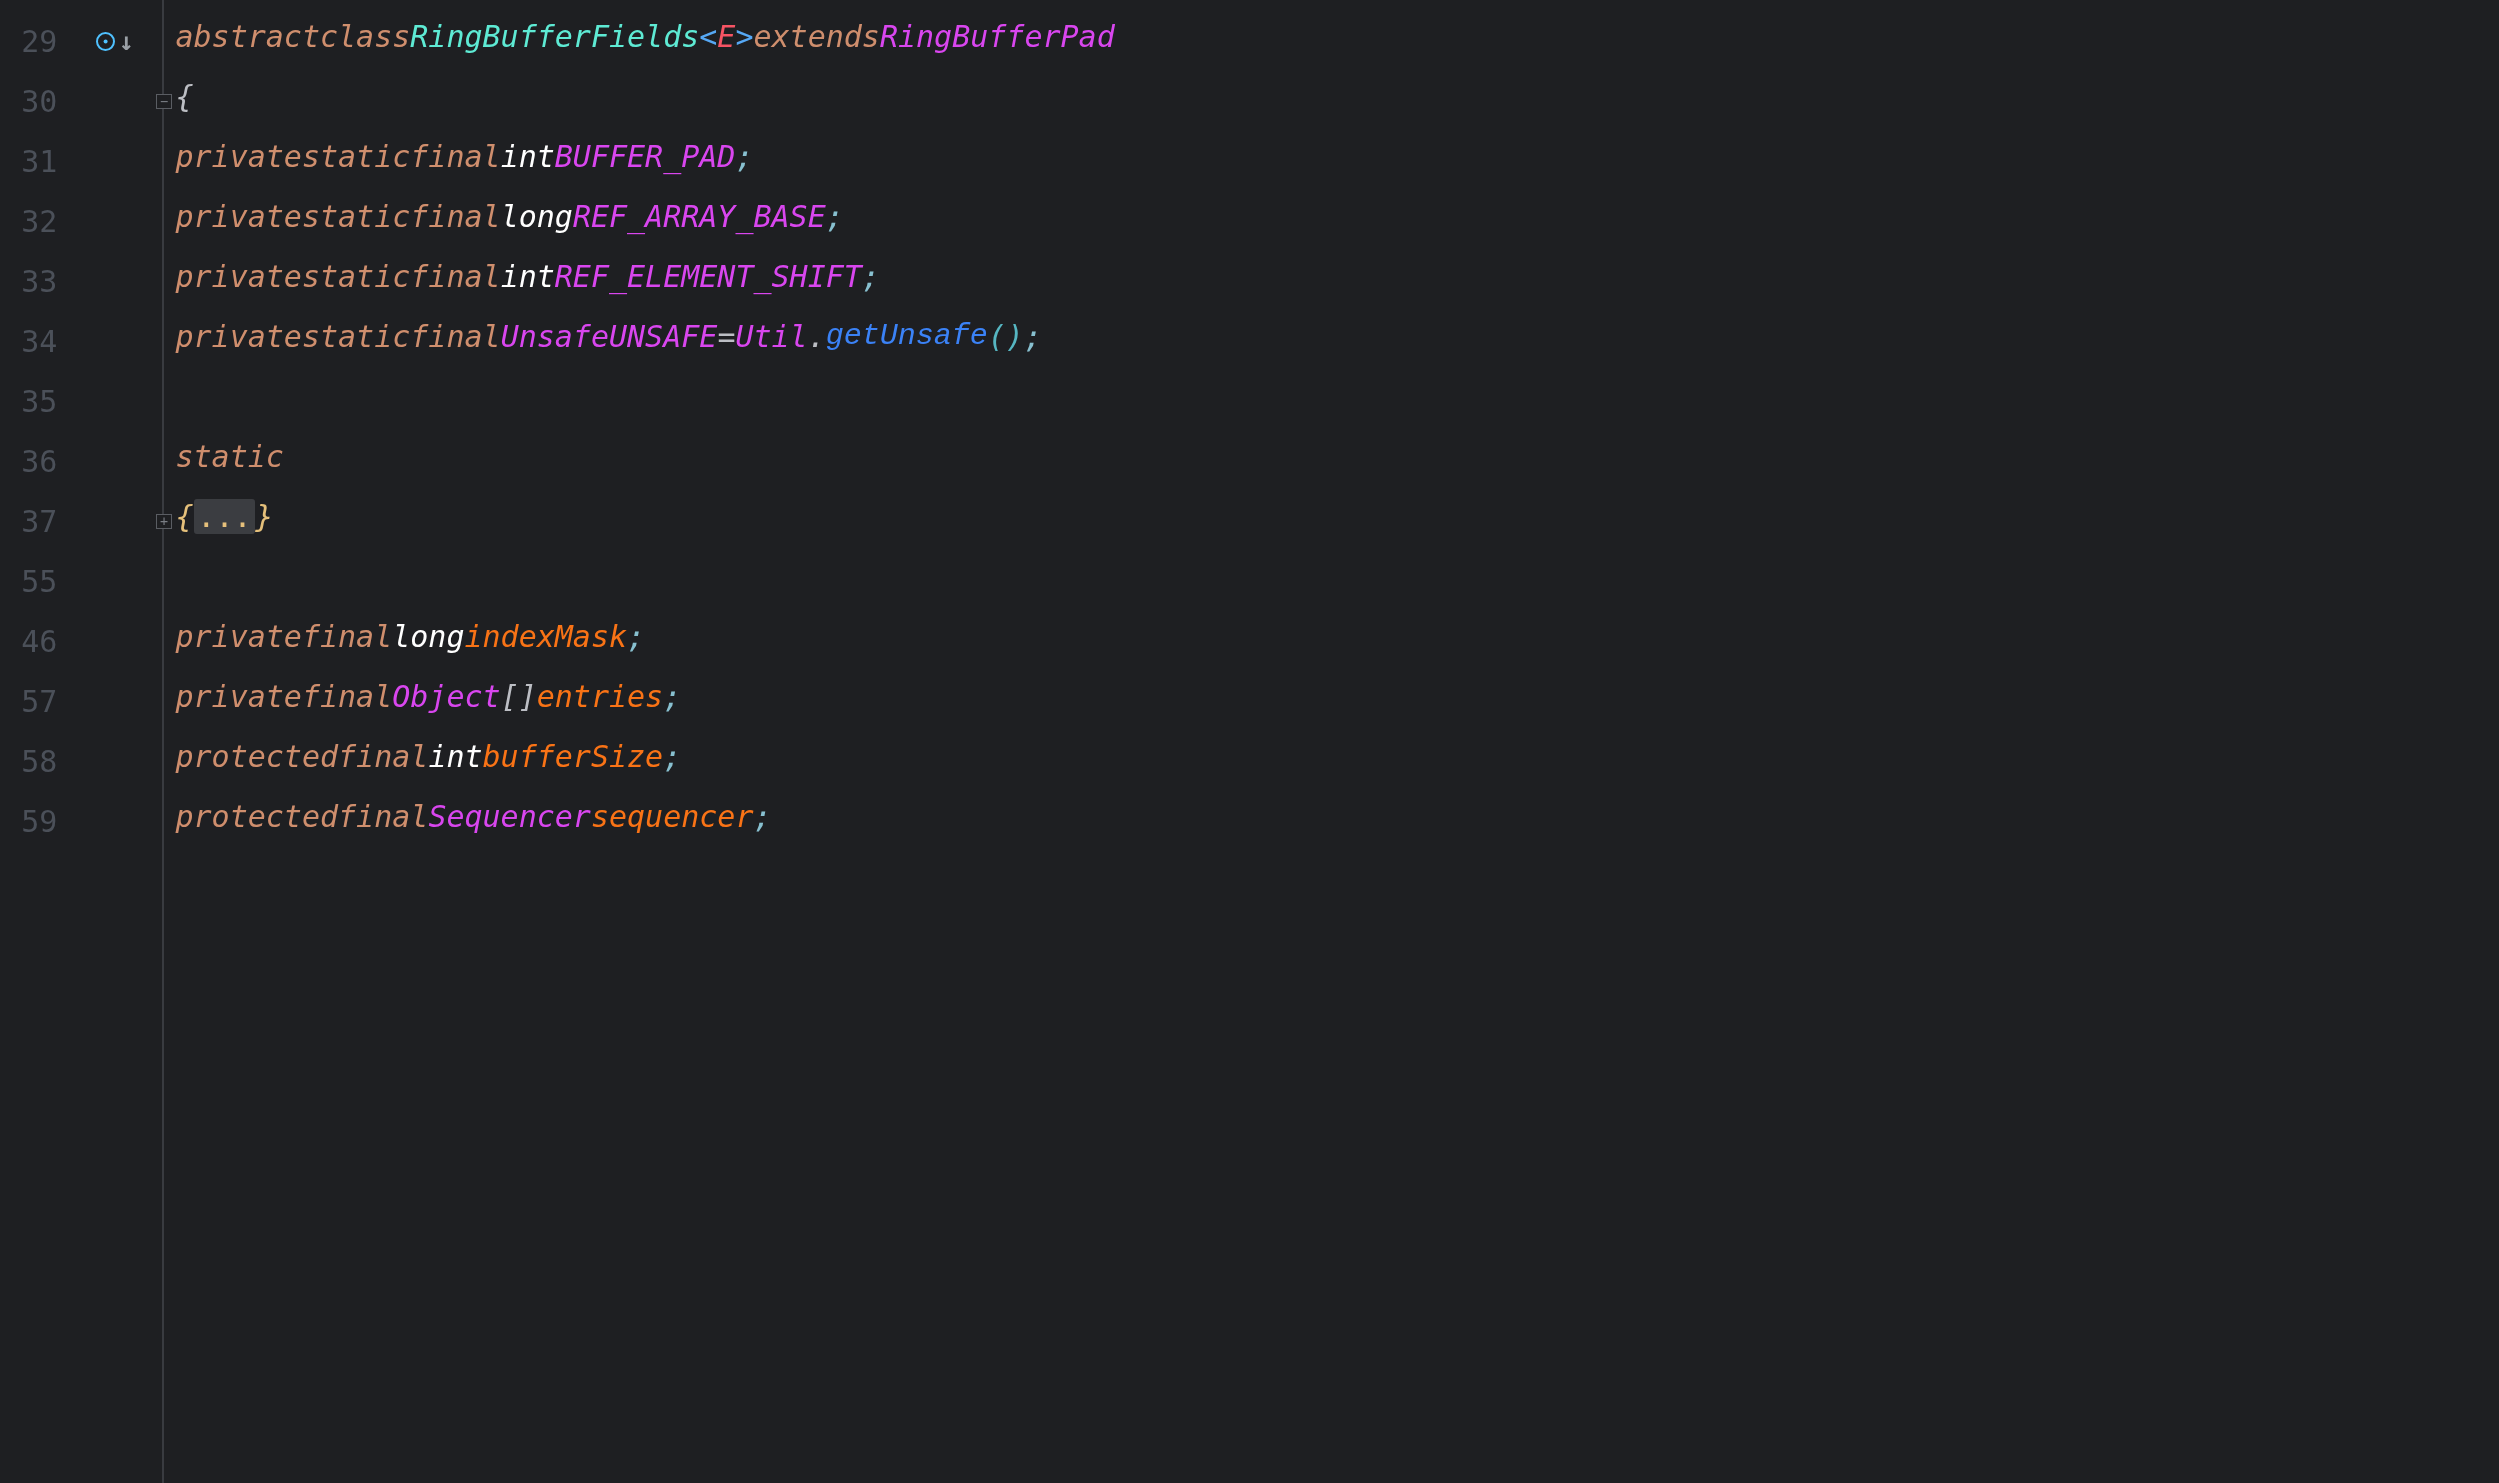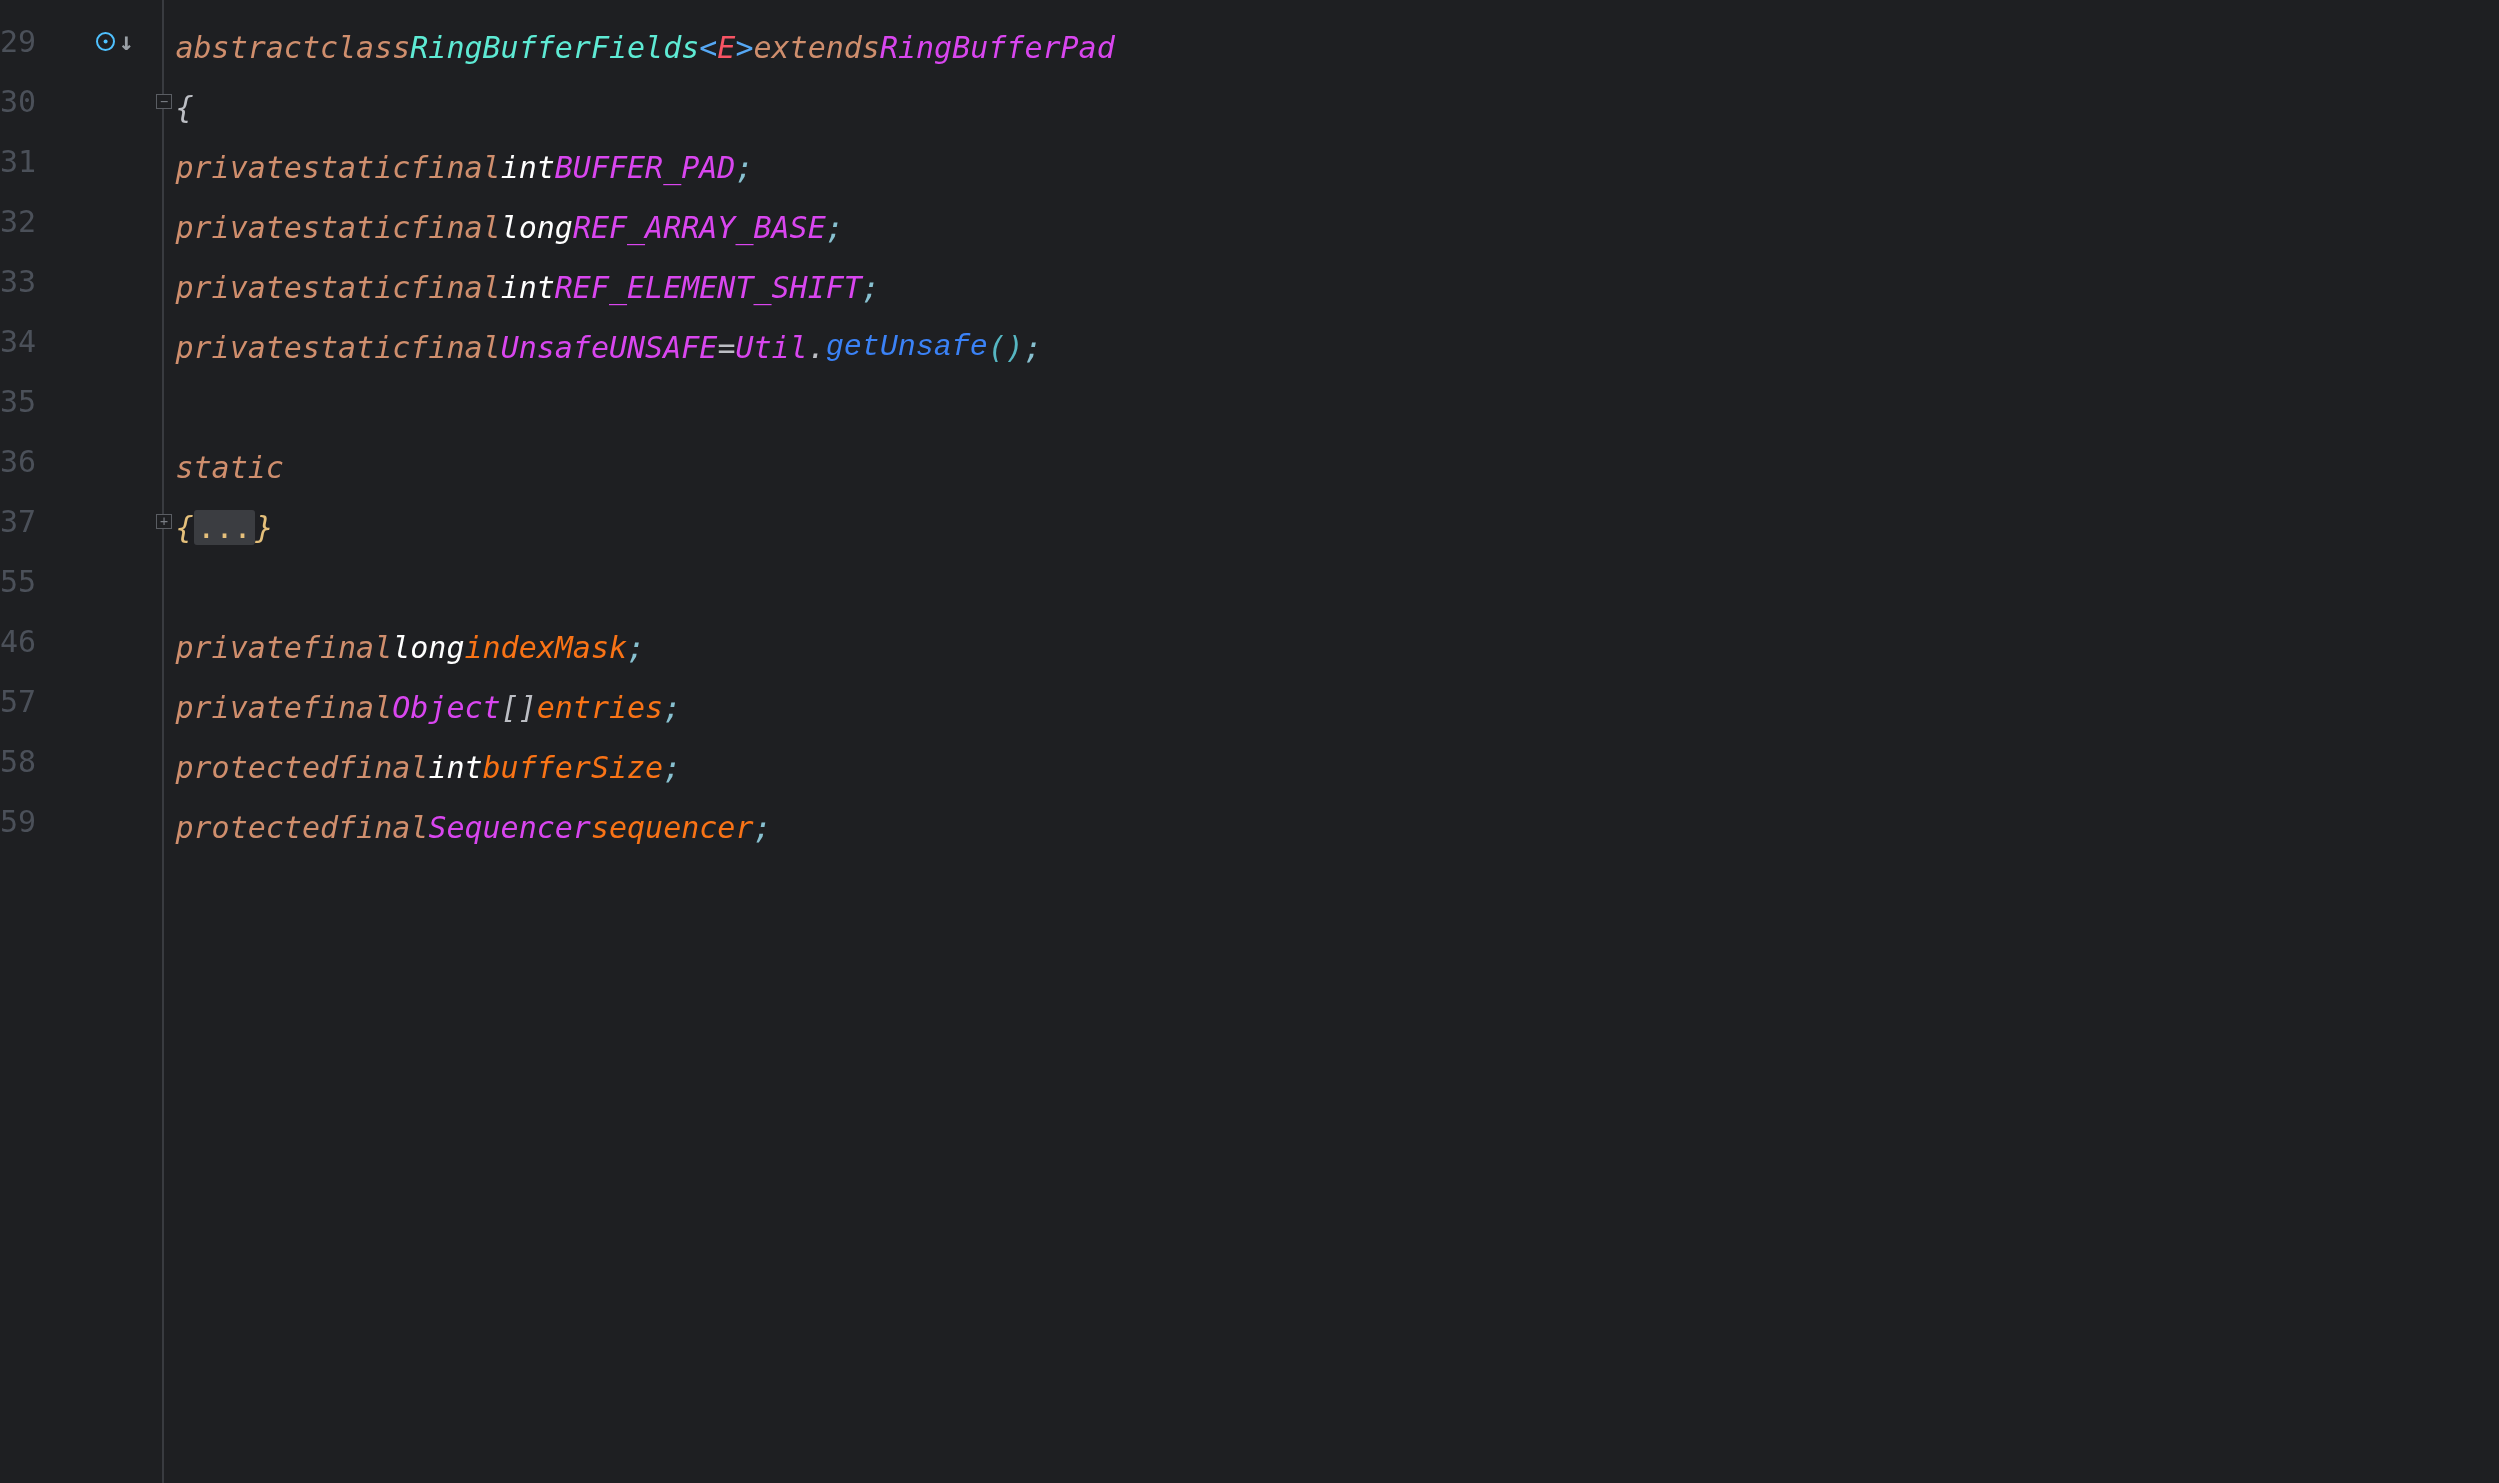--- a/index.html
+++ b/index.html
@@ -31,21 +31,21 @@
   .gutter-line {
     height: 60px;
     display: flex;
     align-items: center;
     font-style: normal;
     position: relative;
   }
   .line-number {
     color: #4b5059;
     width: 67px;
-    text-align: left;
+    text-align: right;
     padding-right: 9.6px;
     user-select: none;
   }
   .gutter-icons {
     width: 97px;
     display: flex;
     align-items: center;
     justify-content: flex-start;
     padding-left: 29px;
     gap: 3.8px;
@@ -94,21 +94,21 @@
   .vline {
     position: absolute;
     left: 162px;
     top: 0;
     bottom: 0;
     width: 1.9px;
     background: #393b40;
   }
   .code-area {
     flex: 1;
-    padding-top: 17px;
+    padding-top: 6px;
     position: relative;
   }
   .code-line {
     height: 60px;
     display: flex;
     align-items: center;
     white-space: pre;
     padding-left: 11.5px;
   }
   

